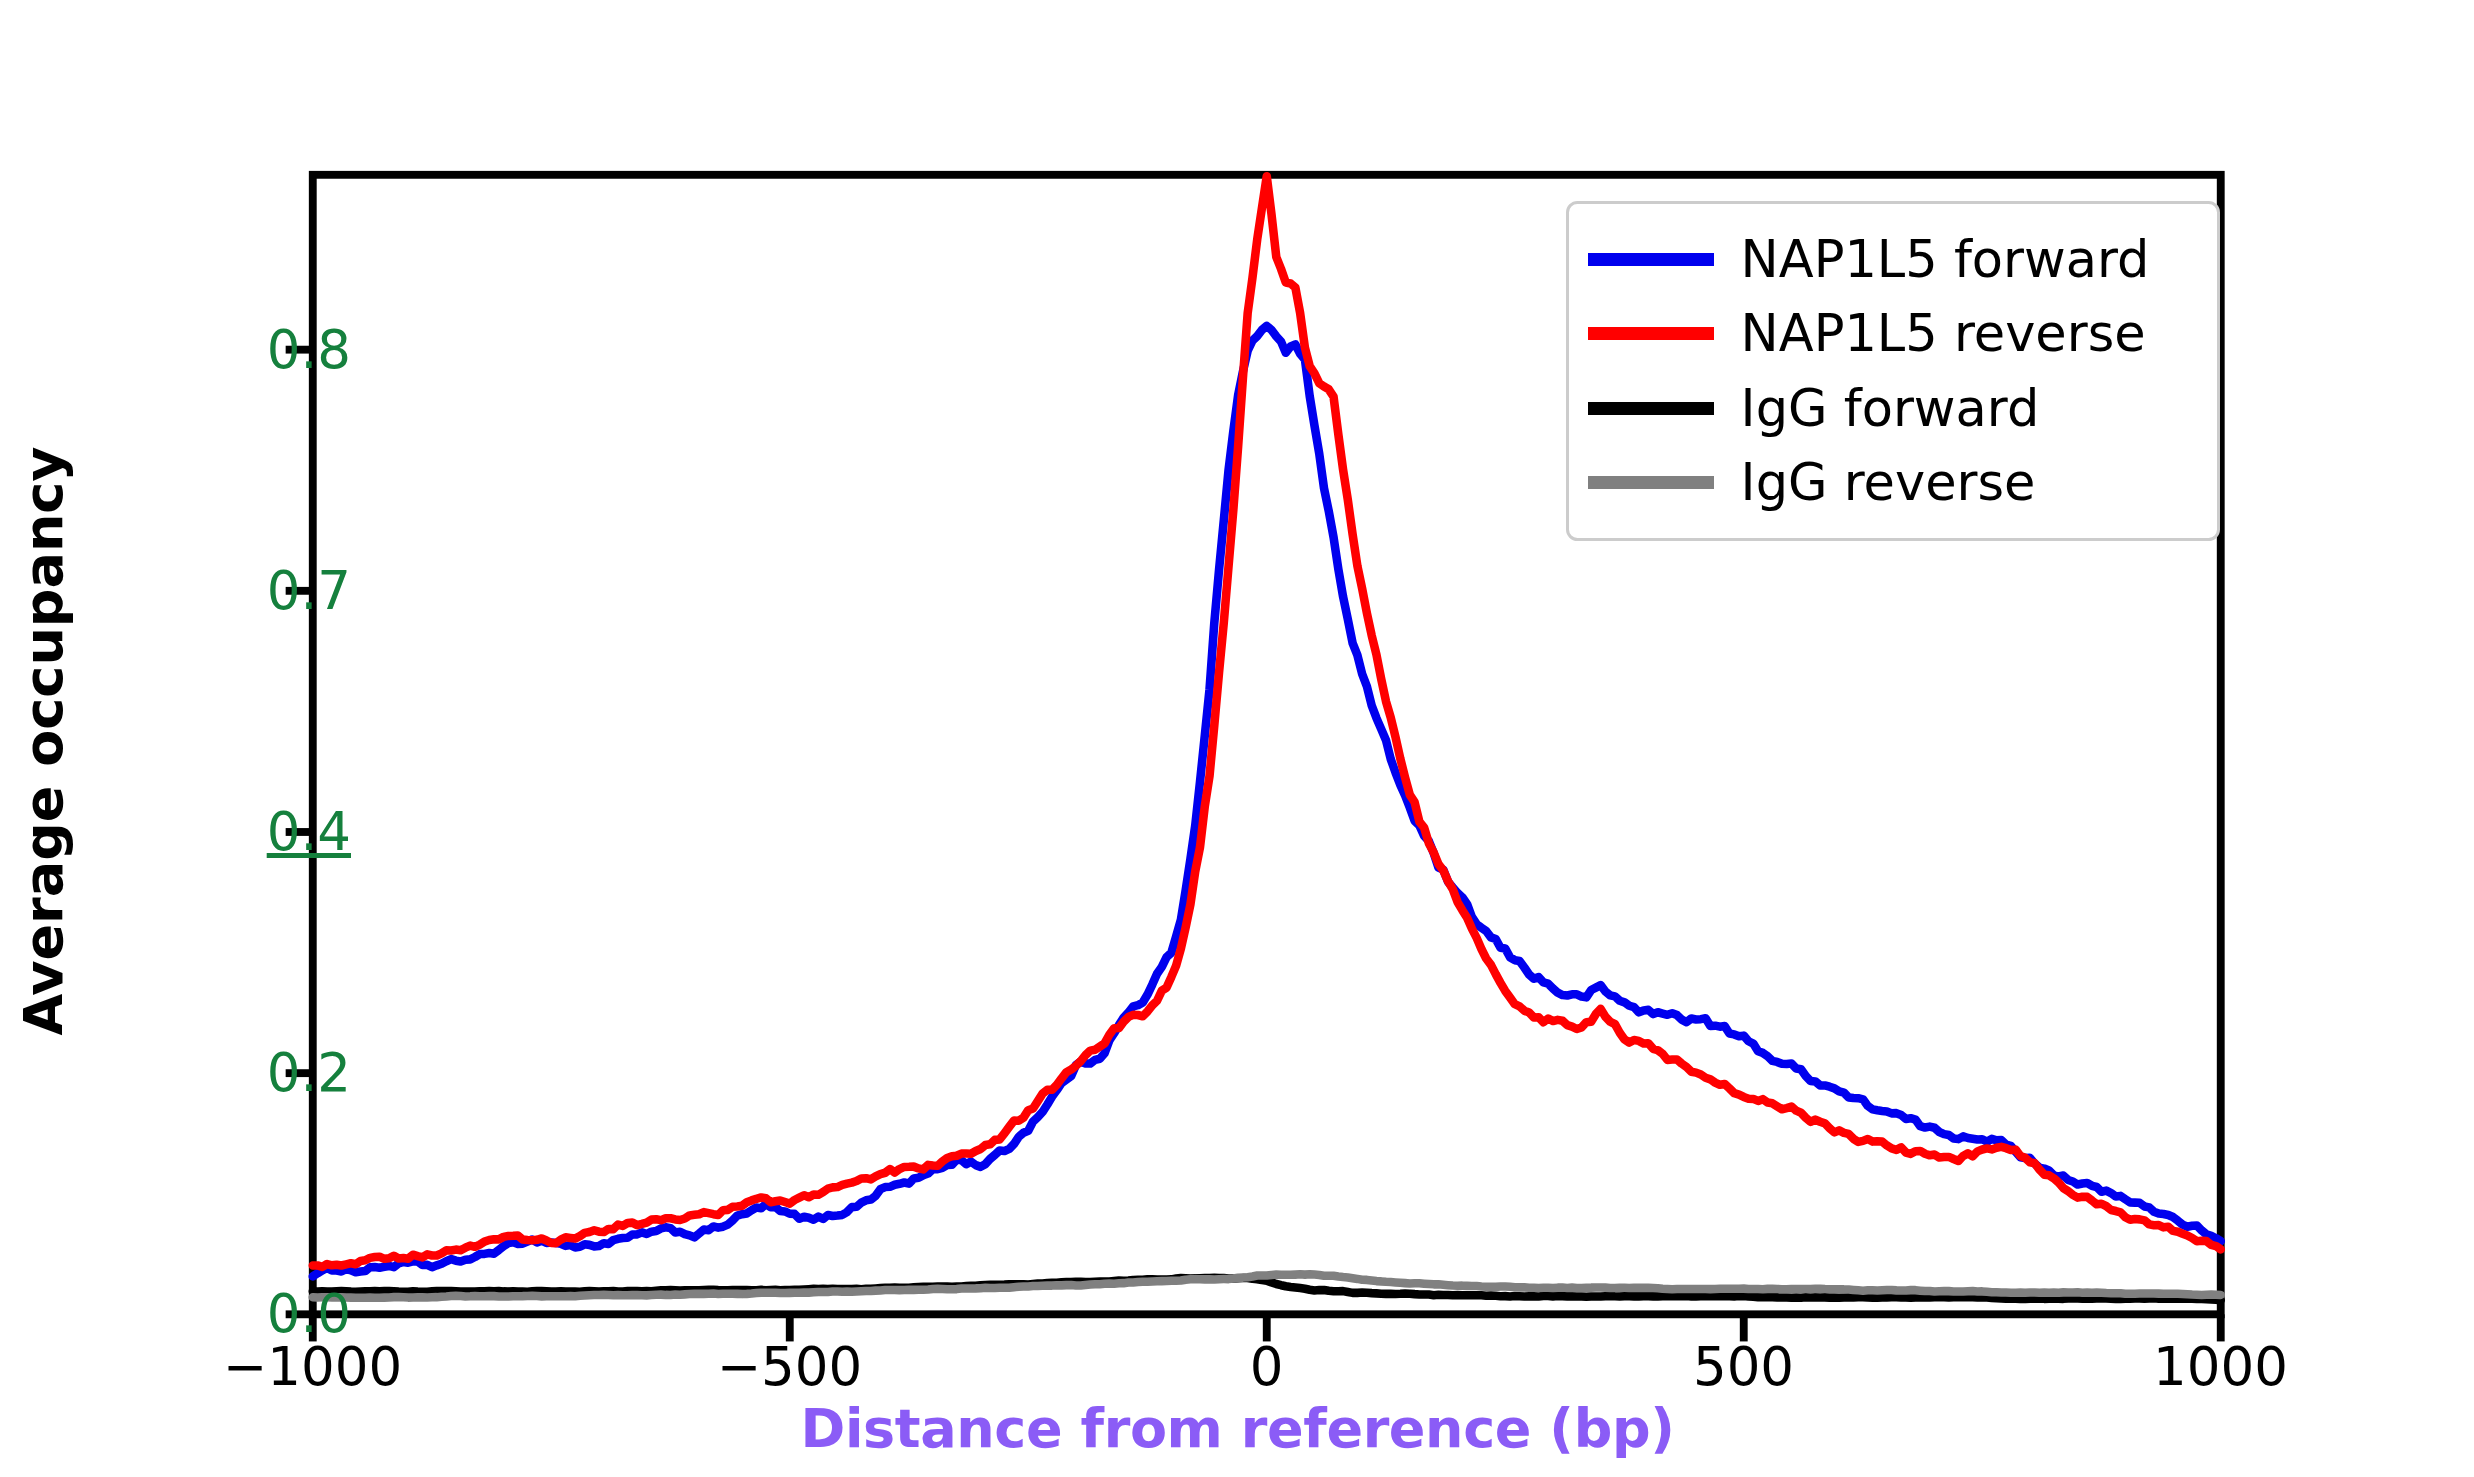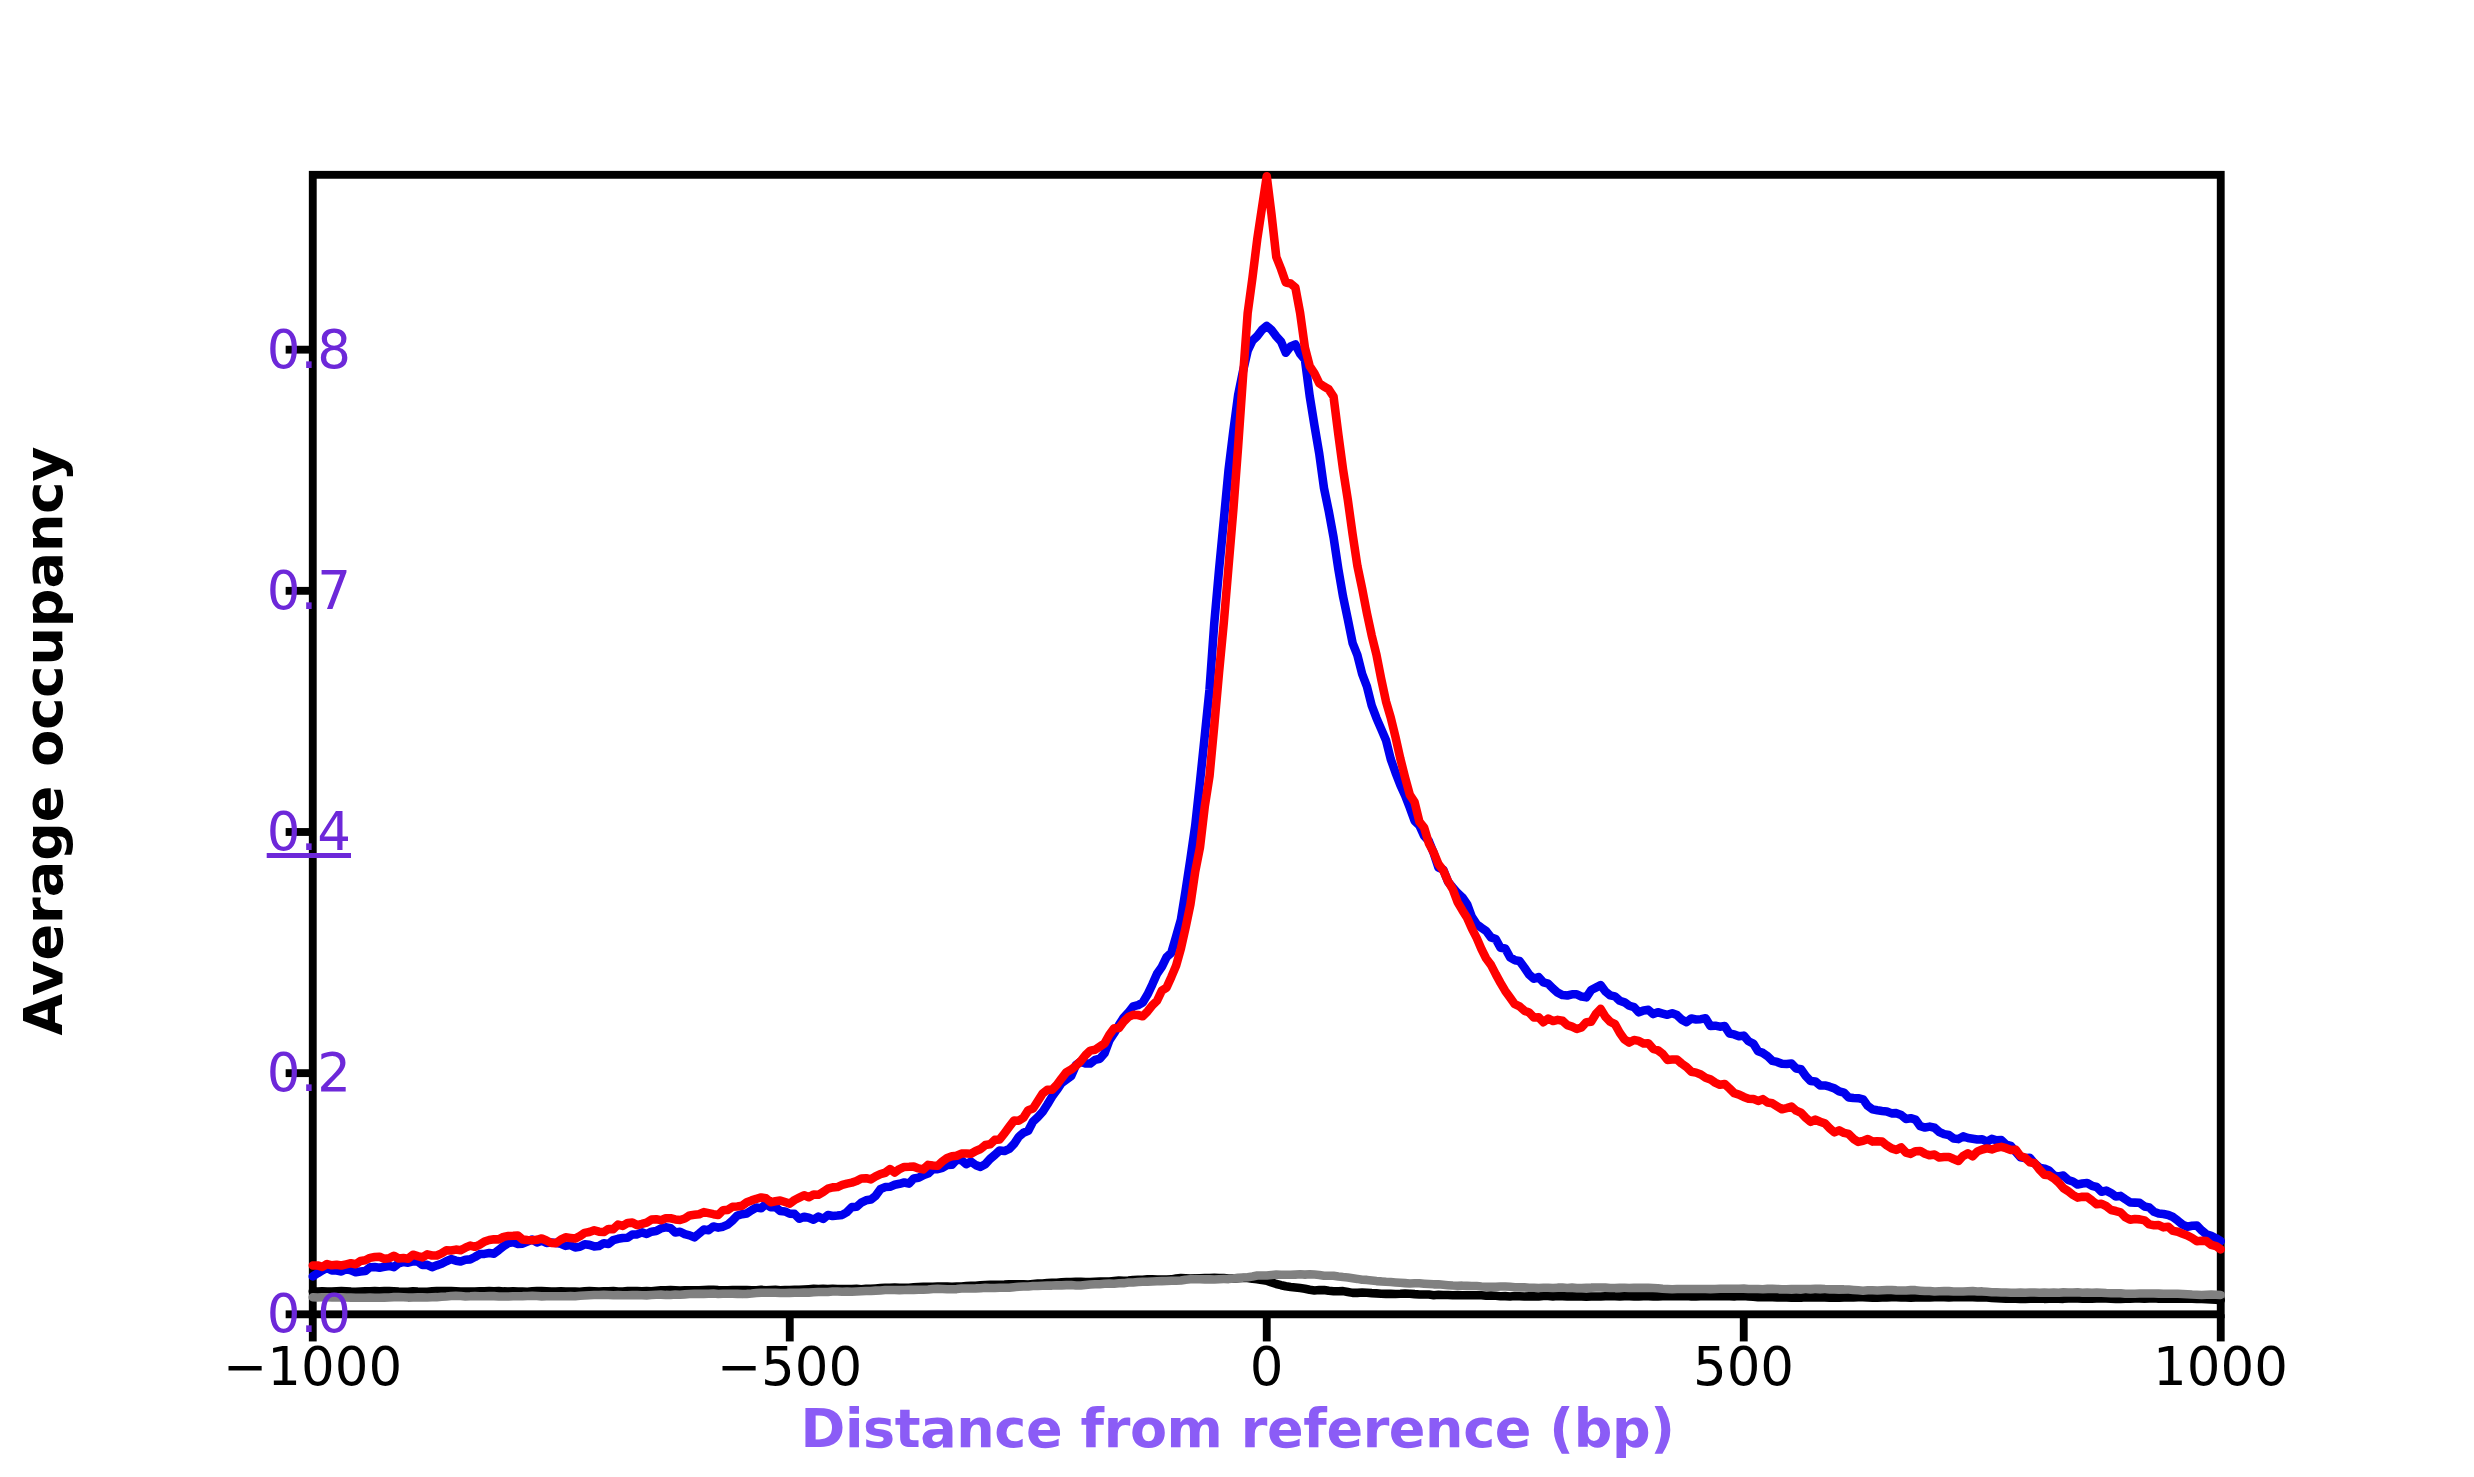--- a/index.html
+++ b/index.html
@@ -13,21 +13,21 @@
     width: 2475px; height: 1477px;
     background: #ffffff;
     font-family: "DejaVu Sans", sans-serif;
   }
   #plot-svg { position: absolute; inset: 0; width: 2475px; height: 1477px; display: block; }
 
   .tick-label-y {
     position: absolute;
     font-family: "DejaVu Sans", sans-serif;
     font-size: 53px;
-    color: #6d28d9;
+    color: #15803d;
     text-align: left;
     white-space: nowrap;
     line-height: 1;
   }
   .tick-label-x {
     position: absolute;
     font-family: "DejaVu Sans", sans-serif;
     font-size: 53px;
     color: #000000;
     text-align: center;
@@ -136,15 +136,33 @@
   <div class="tick-label-x" style="left:1124px; top:1340px; width:285px;">0</div>
   <div class="tick-label-x" style="left:1601px; top:1340px; width:285px;">500</div>
   <div class="tick-label-x" style="left:2078px; top:1340px; width:285px;">1000</div>
 
   <div id="xlabel">Distance from reference (bp)</div>
 
   <div id="ylabel-wrap">
     <div id="ylabel">Average occupancy</div>
   </div>
 
+  <div id="legend">
+    <div class="legend-row">
+      <span class="legend-swatch" style="background:#0000ee;"></span>
+      <span class="legend-text">NAP1L5 forward</span>
+    </div>
+    <div class="legend-row">
+      <span class="legend-swatch" style="background:#ff0000;"></span>
+      <span class="legend-text">NAP1L5 reverse</span>
+    </div>
+    <div class="legend-row">
+      <span class="legend-swatch" style="background:#000000;"></span>
+      <span class="legend-text">IgG forward</span>
+    </div>
+    <div class="legend-row">
+      <span class="legend-swatch" style="background:#808080;"></span>
+      <span class="legend-text">IgG reverse</span>
+    </div>
+  </div>
 
 </div>
 
 
 </body></html>

